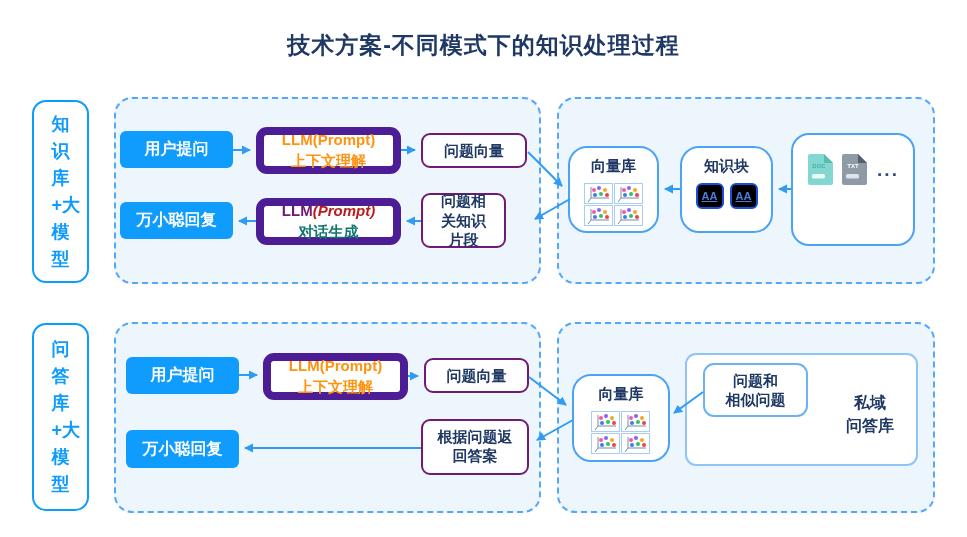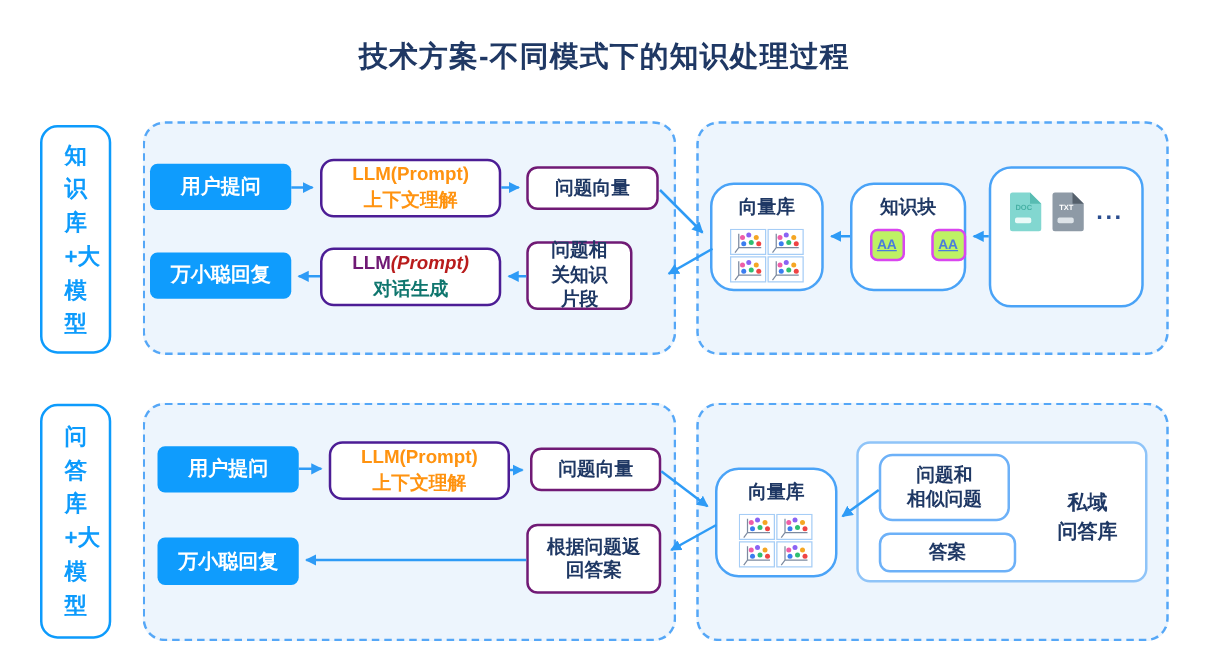--- a/index.html
+++ b/index.html
@@ -9,34 +9,34 @@
          font-size:23px;font-weight:bold;color:#1f3864;margin:0;letter-spacing:1px;}
   .arrow-layer{position:absolute;left:0;top:0;width:967px;height:537px;pointer-events:none;z-index:6;}
   .panel{position:absolute;background:#edf5fd;border:2px dashed #55a7f7;border-radius:18px;z-index:1;box-sizing:border-box;}
   .side-label{position:absolute;background:#ffffff;border:2px solid #0d9bfc;border-radius:14px;
               display:flex;align-items:center;justify-content:center;z-index:2;box-sizing:border-box;}
   .side-label span{display:block;width:1em;word-break:break-all;text-align:center;
                    font-size:18px;font-weight:bold;color:#0d9bfc;line-height:1.5;}
   .node{position:absolute;display:flex;flex-direction:column;align-items:center;justify-content:center;
         text-align:center;z-index:3;box-sizing:border-box;}
   .filled{background:#0f9cfd;border-radius:6px;color:#ffffff;font-size:16px;font-weight:bold;}
-  .orange-box{background:#ffffff;border:2px solid #4c1d95;border-radius:11px;font-size:15px;font-weight:bold;line-height:1.35;}
+  .orange-box{background:#ffffff;border:8px solid #4c1d95;border-radius:11px;font-size:15px;font-weight:bold;line-height:1.35;}
   .orange-box .ln1{color:#ff9310;}
   .orange-box .ln2{color:#ff9310;}
   .orange-box.gen .llm-red{color:#701a75;}
   .orange-box.gen .p-orange{color:#b91c1c;font-style:italic;}
   .orange-box.gen .ln2{color:#0f766e;}
   .white-box{background:#ffffff;border:2px solid #701a75;border-radius:9px;
              color:#1f3864;font-size:15px;font-weight:bold;line-height:1.3;}
   .card{background:#ffffff;border:2px solid #4aa3f7;border-radius:19px;color:#1f3864;
         font-size:15px;font-weight:bold;justify-content:flex-start;padding-top:9px;}
   .card .card-title{line-height:1.25;}
   .icon-row{display:flex;align-items:center;justify-content:center;gap:6px;margin-top:7px;}
-  .aa-chip{border:2px solid #d946ef;border-radius:6px;width:24px;height:22px;display:flex;
-           align-items:center;justify-content:center;background:#bef264;margin-left:15px;}
+  .aa-chip{border:2px solid #1d4ed8;border-radius:6px;width:24px;height:22px;display:flex;
+           align-items:center;justify-content:center;background:#000000;}
   .aa-chip span{color:#4a7ddb;font-size:11px;font-weight:bold;text-decoration:underline;letter-spacing:0;}
   .dots{color:#2a4d8f;font-size:19px;font-weight:900;letter-spacing:2px;line-height:0;margin-left:2px;}
   .container-box{position:absolute;background:#ffffff;border:2px solid #8fc4f8;border-radius:11px;z-index:2;box-sizing:border-box;}
   .two-line span{display:block;}
   .priv-label{position:absolute;z-index:3;color:#1f3864;font-size:16px;font-weight:bold;
               text-align:center;line-height:1.45;}
   .priv-label span{display:block;}
   .wrap-text{display:block;}
 </style>
 </head>
@@ -161,38 +161,35 @@
   <div class="node orange-box" style="left:263px;top:353px;width:145px;height:47px;">
     <span class="ln1">LLM(Prompt)</span>
     <span class="ln2">上下文理解</span>
   </div>
   <div class="node white-box" style="left:424px;top:358px;width:105px;height:35px;">
     <span>问题向量</span>
   </div>
   <div class="node filled" style="left:126px;top:430px;width:113px;height:38px;">
     <span>万小聪回复</span>
   </div>
-  <div class="node white-box" style="left:421px;top:419px;width:108px;height:56px;padding:4px 9px;">
+  <div class="node white-box" style="left:421px;top:419px;width:108px;height:56px;padding:4px 9px;font-family:Liberation Serif, serif;">
     <span class="wrap-text">根据问题返回答案</span>
   </div>
 
   <div class="node card" style="left:572px;top:374px;width:98px;height:88px;">
     <span class="card-title">向量库</span>
     <div class="icon-row">
       <svg width="60" height="44" viewBox="0 0 60 44">
           <use href="#scatterGrid"></use>
         </svg>
     </div>
   </div>
   <div class="container-box" style="left:685px;top:353px;width:233px;height:113px;"></div>
   <div class="node white-box two-line" style="left:703px;top:363px;width:105px;height:54px;border-radius:11px;border-color:#6db1f8;">
     <span>问题和</span>
     <span>相似问题</span>
   </div>
-  <div class="node white-box" style="left:703px;top:426px;width:110px;height:32px;border-color:#6db1f8;">
-    <span>答案</span>
-  </div>
   <div class="priv-label" style="left:830px;top:391px;width:80px;">
     <span>私域</span>
     <span>问答库</span>
   </div>
 
 </div>
 
 </body></html>

